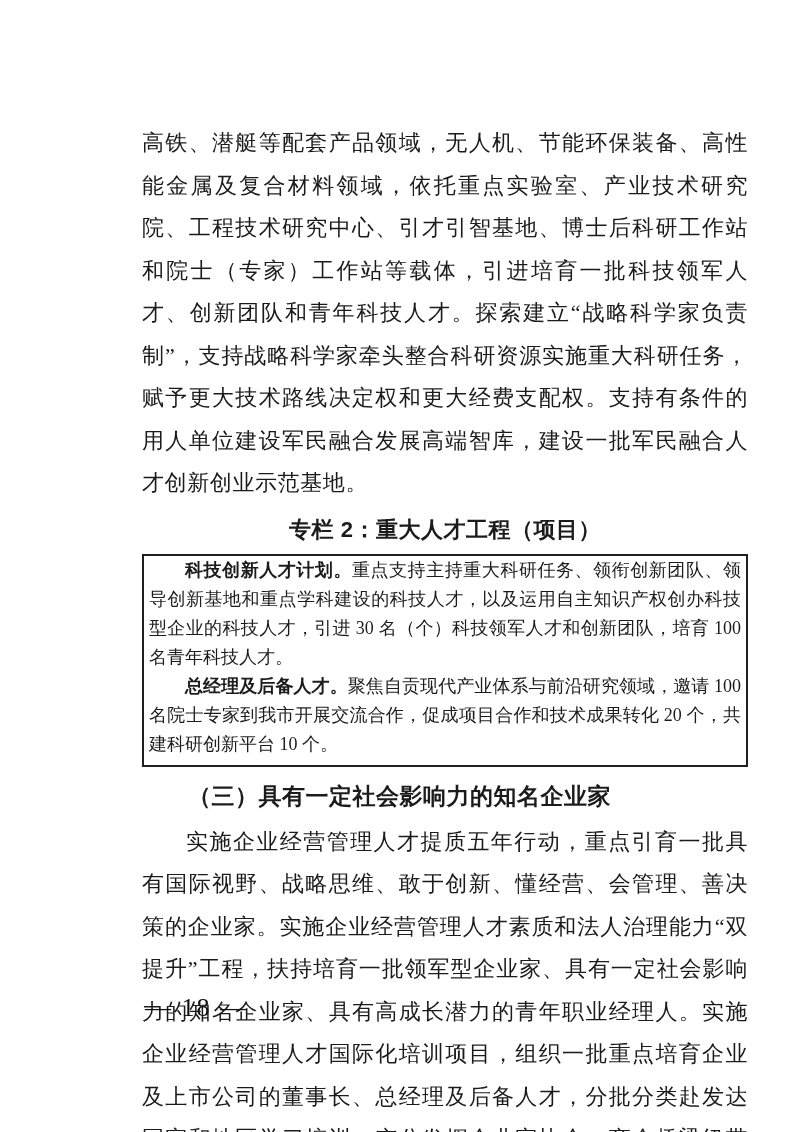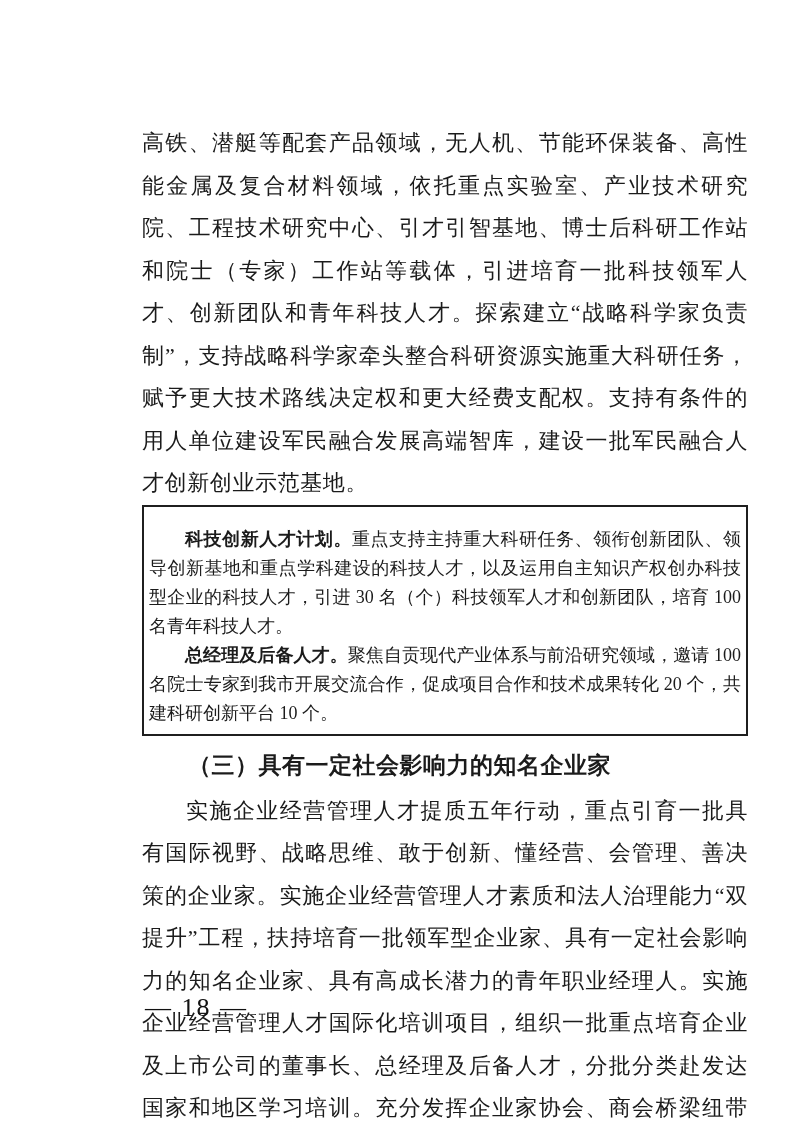--- a/index.html
+++ b/index.html
@@ -29,21 +29,21 @@
     font-family: "Liberation Sans", "DejaVu Sans", sans-serif;
     font-weight: bold;
     font-size: 22px;
     line-height: 30px;
     text-align: center;
     margin: 10px 0 9px 0;
     letter-spacing: 0.5px;
   }
   .column-box {
     border: 2px solid #1f1f1f;
-    padding: 18px 5px 6px 5px;
+    padding: 0 5px 6px 5px;
     font-size: 18px;
     line-height: 29px;
     text-align: justify;
     text-justify: inter-ideograph;
   }
   .column-box .box-para { text-indent: 2em; }
   .box-lead { font-weight: bold; }
   .section-heading {
     font-size: 23px;
     font-weight: bold;
@@ -61,20 +61,21 @@
     color: #111111;
   }
 </style>
 </head>
 <body>
 
 <div class="doc-page">
 
   <p class="body-para">高铁、潜艇等配套产品领域，无人机、节能环保装备、高性能金属及复合材料领域，依托重点实验室、产业技术研究院、工程技术研究中心、引才引智基地、博士后科研工作站和院士（专家）工作站等载体，引进培育一批科技领军人才、创新团队和青年科技人才。探索建立“战略科学家负责制”，支持战略科学家牵头整合科研资源实施重大科研任务，赋予更大技术路线决定权和更大经费支配权。支持有条件的用人单位建设军民融合发展高端智库，建设一批军民融合人才创新创业示范基地。</p>
 
+  <h2 class="column-title">专栏 2：重大人才工程（项目）</h2>
 
   <div class="column-box">
     <p class="box-para">
       <span class="box-lead">科技创新人才计划。</span><span>重点支持主持重大科研任务、领衔创新团队、领导创新基地和重点学科建设的科技人才，以及运用自主知识产权创办科技型企业的科技人才，引进 30 名（个）科技领军人才和创新团队，培育 100 名青年科技人才。</span>
     </p>
     <p class="box-para">
       <span class="box-lead">总经理及后备人才。</span><span>聚焦自贡现代产业体系与前沿研究领域，邀请 100 名院士专家到我市开展交流合作，促成项目合作和技术成果转化 20 个，共建科研创新平台 10 个。</span>
     </p>
   </div>
 

